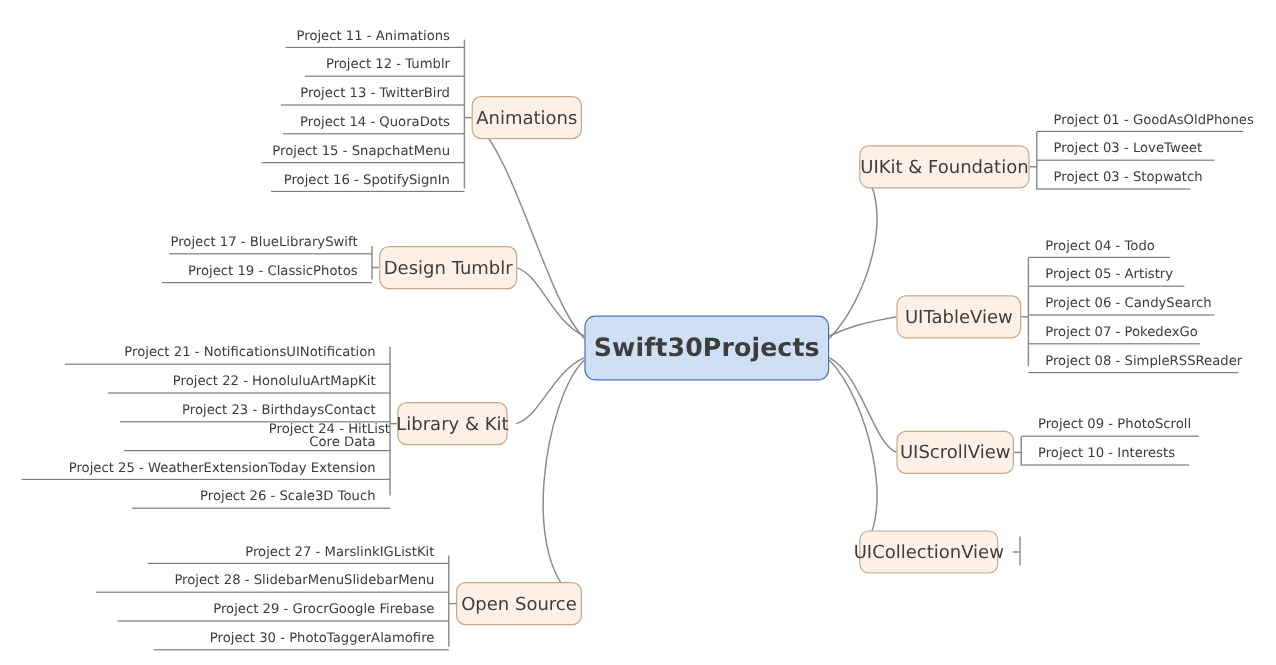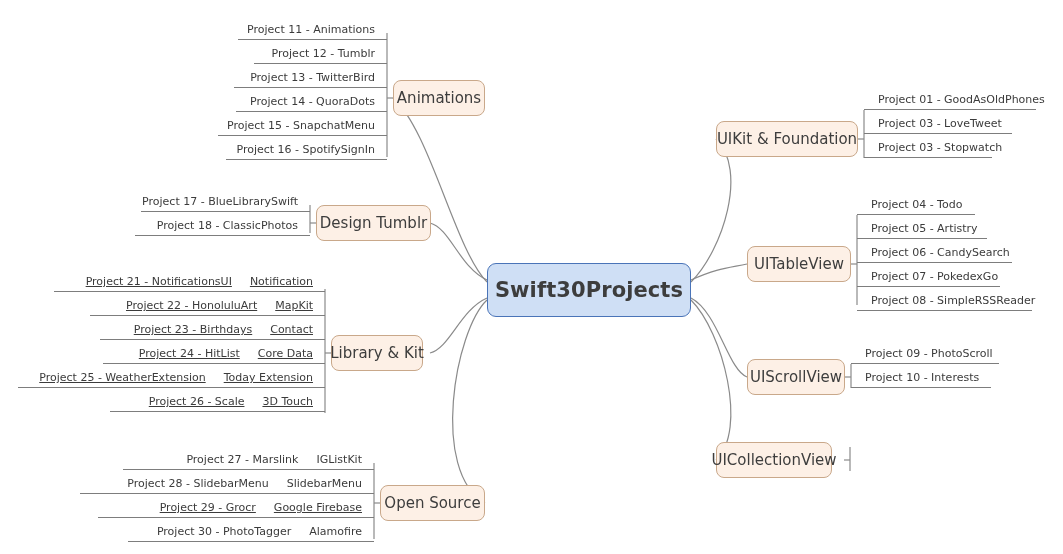--- a/index.html
+++ b/index.html
@@ -108,21 +108,20 @@
     padding-left: 14px;
   }
   .leaf-group.left .leaf-row .lf-name {
     padding-right: 12px;
   }
   .leaf-group.left.two-col .leaf-row .lf-name {
     padding-right: 0;
   }
   .leaf-group.left.two-col .leaf-row .lf-tech {
     padding-right: 12px;
-    padding-left: 18px;
   }
 </style>
 </head>
 <body>
 
 <div id="mindmap">
 
   <svg class="edges" viewBox="0 0 1063 554">
 
     <path d="M487,282 C455,250 430,130 393,98"></path>
@@ -183,41 +182,41 @@
   </div>
 
   <div class="branch-node" style="left:316px; top:205px; width:115px;">
     <span>Design Tumblr</span>
   </div>
   <div class="leaf-group left" style="left:135px; top:188px; width:175px;">
     <div class="leaf-row" style="margin-left:6px;">
       <span class="lf-name">Project 17 - BlueLibrarySwift</span>
     </div>
     <div class="leaf-row" style="margin-left:0px;">
-      <span class="lf-name">Project 18 - ClassicPhotos</span>
+      <span class="lf-name">Project 19 - ClassicPhotos</span>
     </div>
   </div>
 
   <div class="branch-node" style="left:331px; top:335px; width:92px;">
     <span>Library &amp; Kit</span>
   </div>
-  <div class="leaf-group left two-col" style="left:18px; top:268px; width:307px;text-decoration:underline;">
+  <div class="leaf-group left two-col" style="left:18px; top:280px; width:307px;">
     <div class="leaf-row" style="margin-left:36px;">
       <span class="lf-name">Project 21 - NotificationsUI</span>
       <span class="lf-tech">Notification</span>
     </div>
     <div class="leaf-row" style="margin-left:72px;">
       <span class="lf-name">Project 22 - HonoluluArt</span>
       <span class="lf-tech">MapKit</span>
     </div>
     <div class="leaf-row" style="margin-left:82px;">
       <span class="lf-name">Project 23 - Birthdays</span>
       <span class="lf-tech">Contact</span>
     </div>
-    <div class="leaf-row" style="margin-left:85px;">
+    <div class="leaf-row" style="margin-left:85px;flex-direction:column;">
       <span class="lf-name">Project 24 - HitList</span>
       <span class="lf-tech">Core Data</span>
     </div>
     <div class="leaf-row" style="margin-left:0px;">
       <span class="lf-name">Project 25 - WeatherExtension</span>
       <span class="lf-tech">Today Extension</span>
     </div>
     <div class="leaf-row" style="margin-left:92px;">
       <span class="lf-name">Project 26 - Scale</span>
       <span class="lf-tech">3D Touch</span>
@@ -229,21 +228,21 @@
   </div>
   <div class="leaf-group left two-col" style="left:80px; top:446px; width:294px;">
     <div class="leaf-row" style="margin-left:43px;">
       <span class="lf-name">Project 27 - Marslink</span>
       <span class="lf-tech">IGListKit</span>
     </div>
     <div class="leaf-row" style="margin-left:0px;">
       <span class="lf-name">Project 28 - SlidebarMenu</span>
       <span class="lf-tech">SlidebarMenu</span>
     </div>
-    <div class="leaf-row" style="margin-left:18px;text-decoration:underline;">
+    <div class="leaf-row" style="margin-left:18px;">
       <span class="lf-name">Project 29 - Grocr</span>
       <span class="lf-tech">Google Firebase</span>
     </div>
     <div class="leaf-row" style="margin-left:48px;">
       <span class="lf-name">Project 30 - PhotoTagger</span>
       <span class="lf-tech">Alamofire</span>
     </div>
   </div>
 
   <div class="branch-node" style="left:716px; top:121px; width:142px;">

